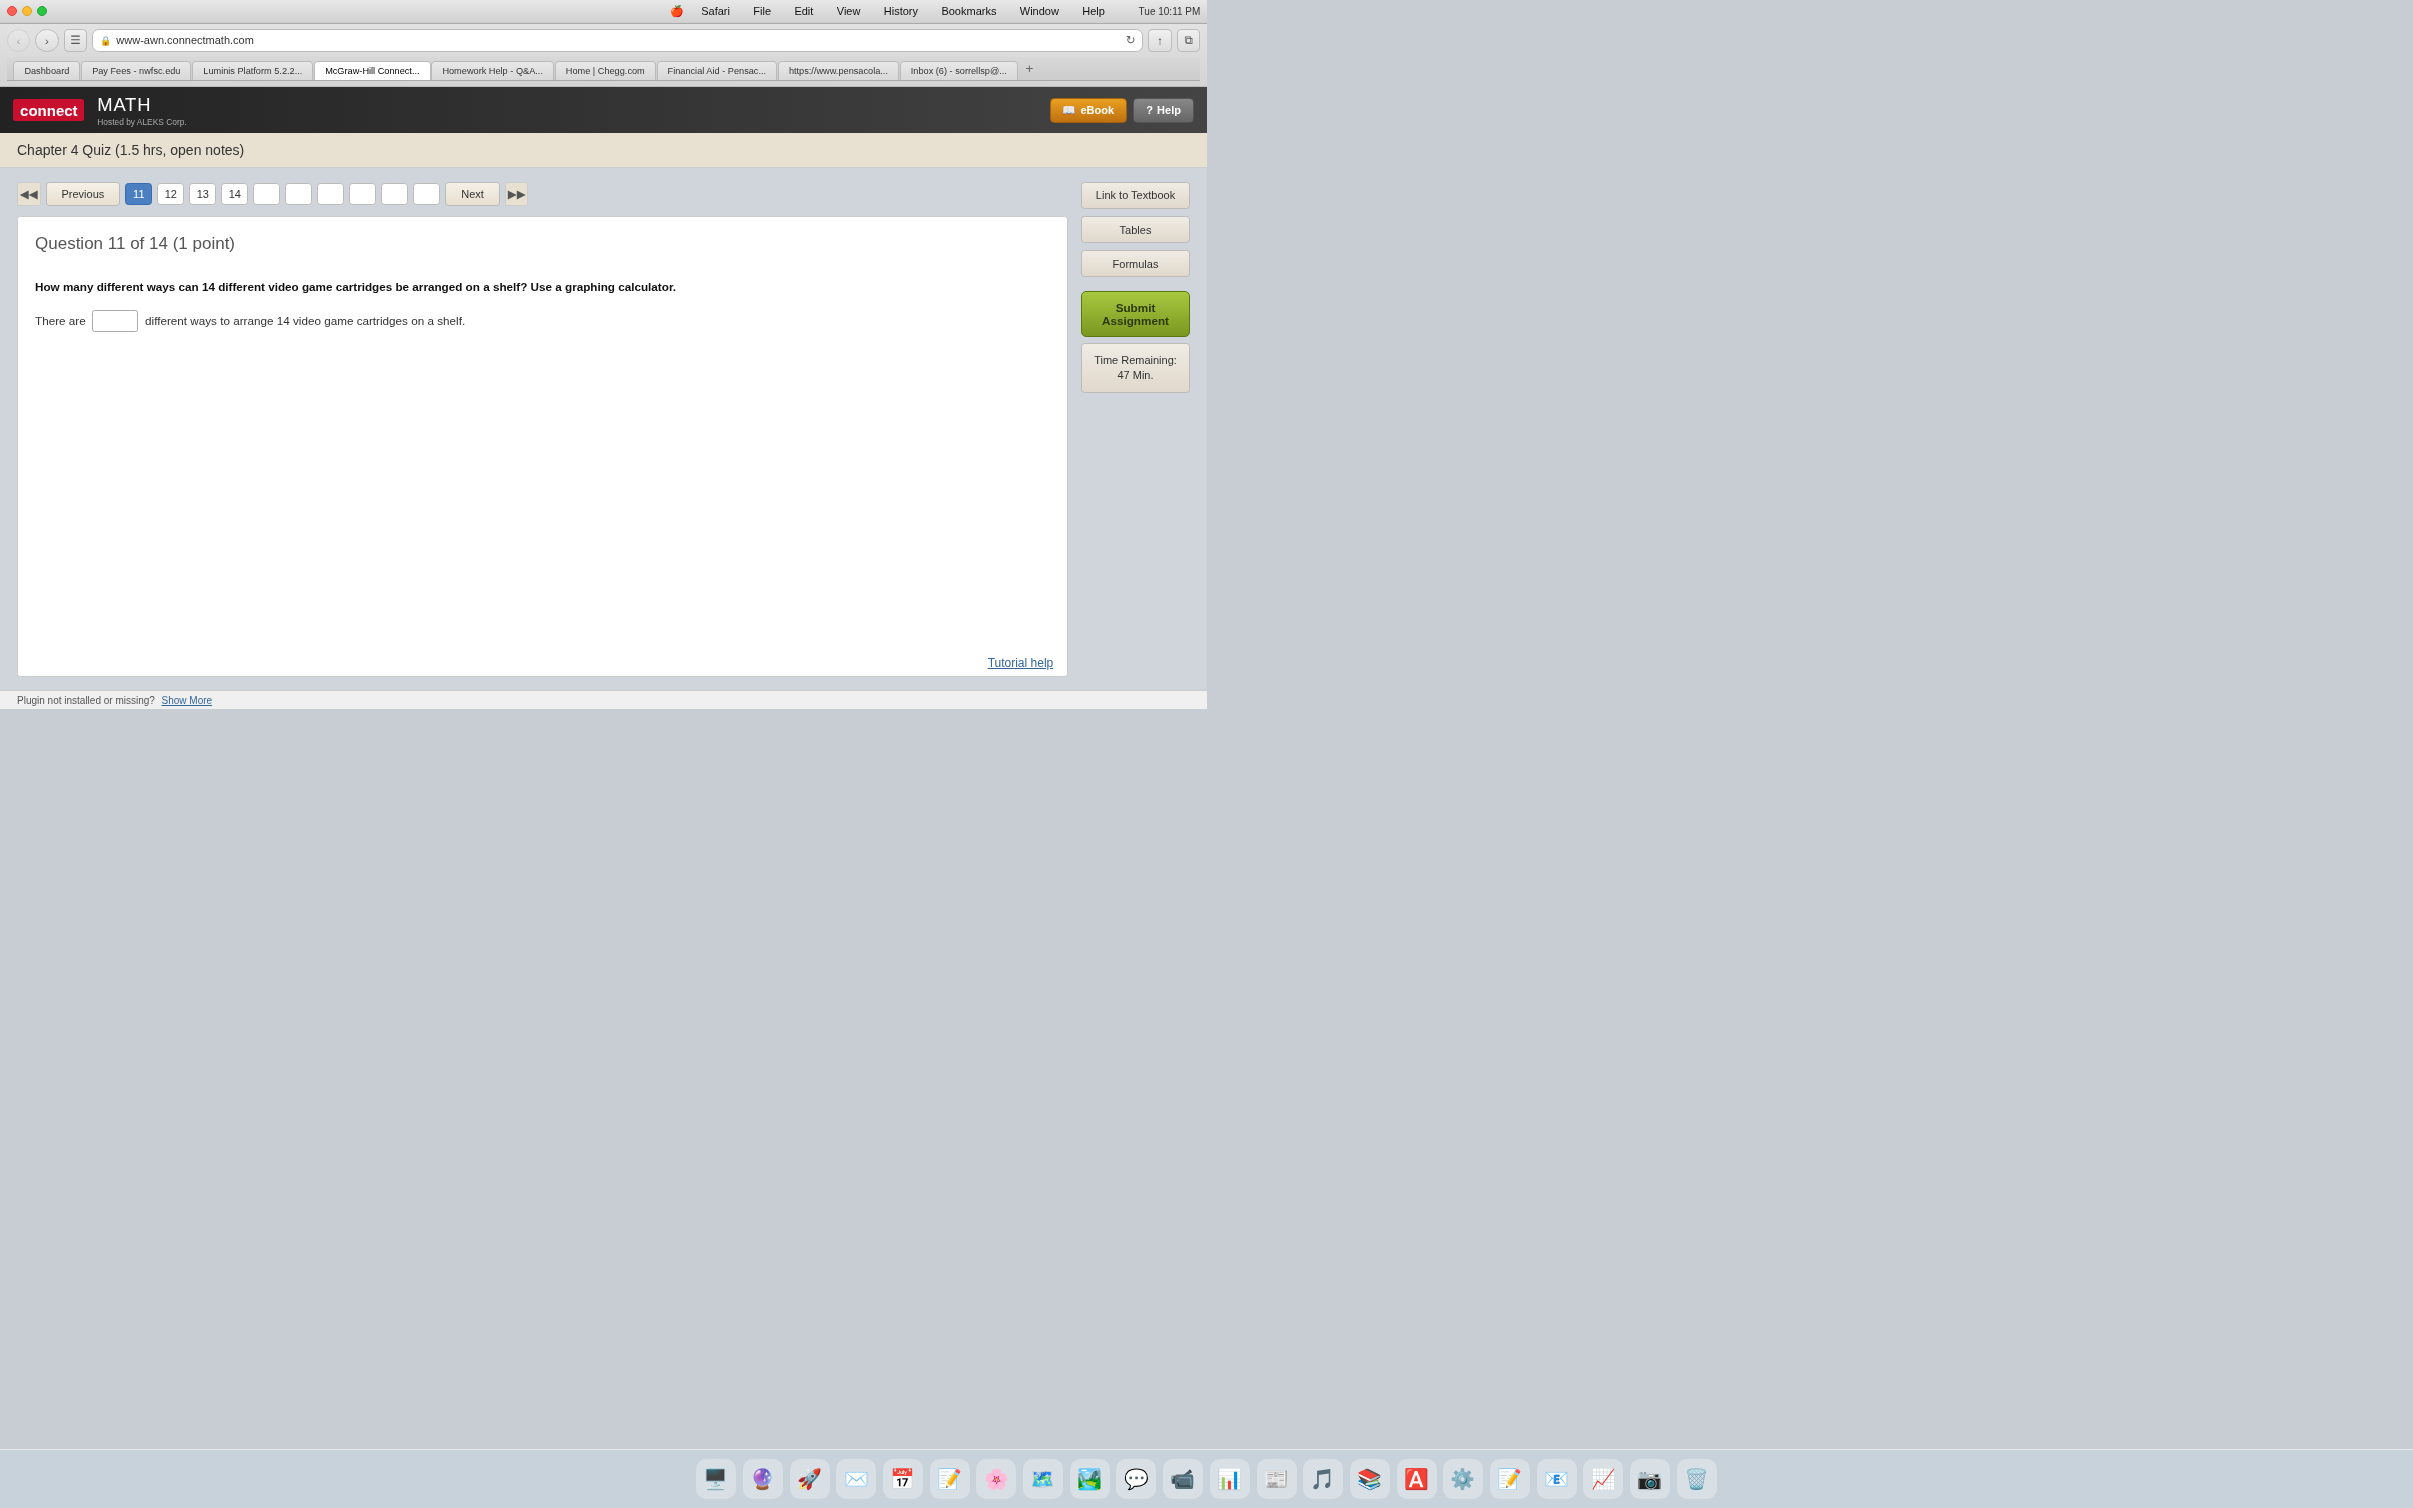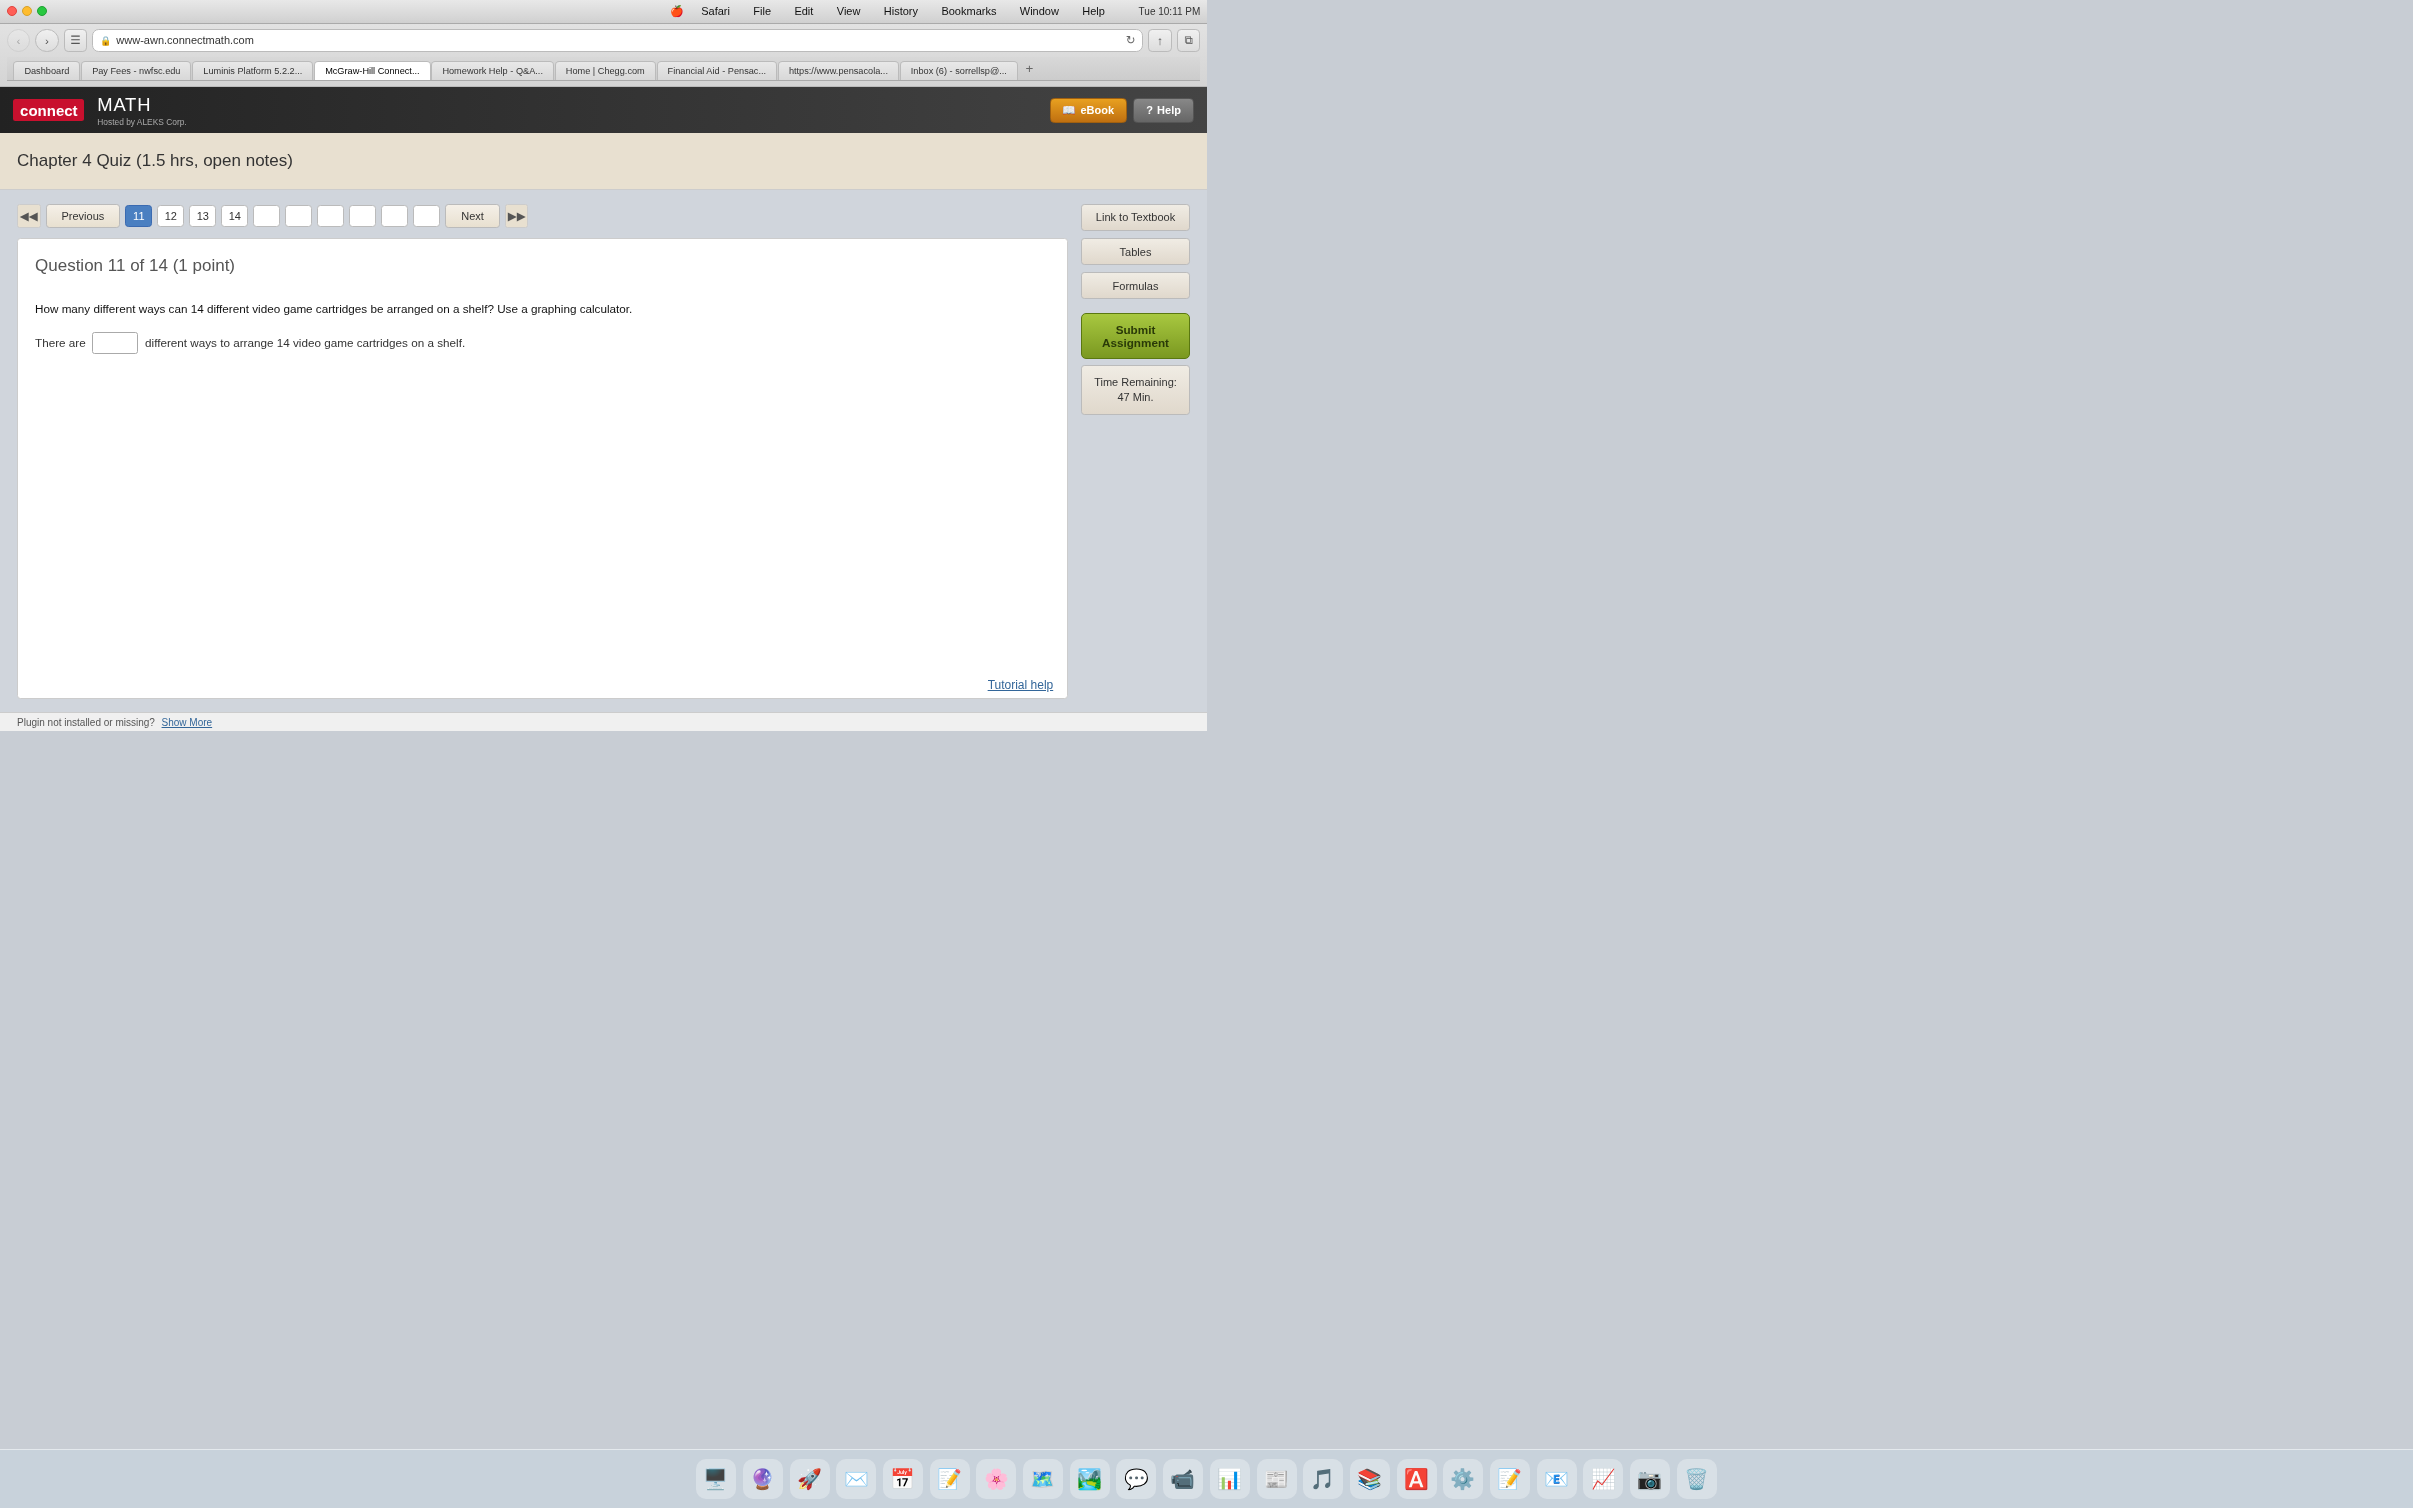--- a/index.html
+++ b/index.html
@@ -227,23 +227,23 @@
       font-weight: 600;
       cursor: pointer;
       display: flex;
       align-items: center;
       gap: 4.2px;
     }
 
     
     .quiz-title-bar {
       background: #e8e0d0;
-      padding: 18px 17px;
+      padding: 9px 17px;
       border-bottom: 0.8px solid #ccc;
-      font-size: 17px;
+      font-size: 14px;
       color: #333;
     }
 
     
     .quiz-main {
       background: #d0d5dc;
       padding: 13.4px 17px;
       display: flex;
       gap: 13.4px;
     }
@@ -307,21 +307,21 @@
       min-height: 461px;
       position: relative;
     }
     .question-header {
       font-size: 17px;
       color: #555;
       margin-bottom: 11.7px;
     }
     .question-text {
       font-size: 11.7px;
-      font-weight: 400;
+      font-weight: 700;
       line-height: 1.6;
       margin-bottom: 13.4px;
       color: #111;
       margin-top: 24px;
     }
     .answer-row {
       display: flex;
       align-items: center;
       gap: 6.7px;
       font-size: 11.7px;

